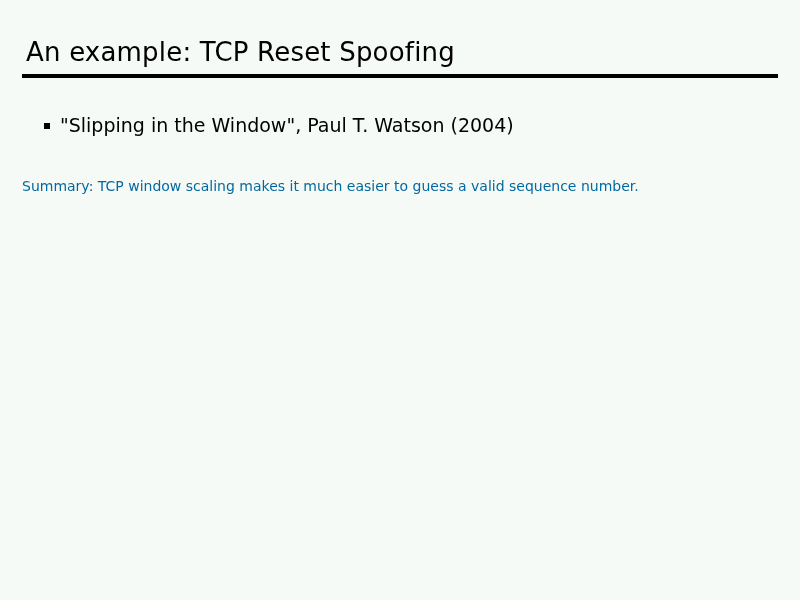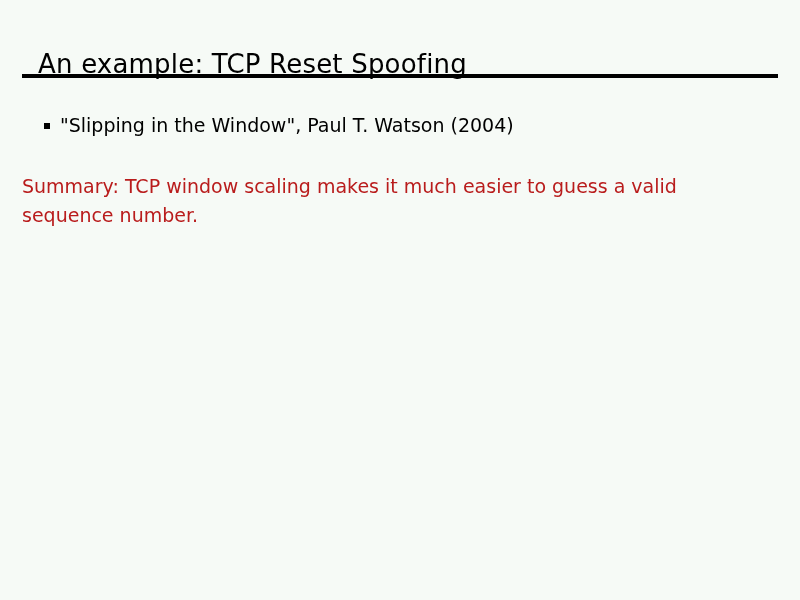--- a/index.html
+++ b/index.html
@@ -23,21 +23,21 @@
   }
 
   
   .title-block {
     position: absolute;
     left: 22px;
     top: 32px;
     width: 756px;
   }
   .slide-title {
-    margin: 16px;
+    margin: 4px;
     font-family: "DejaVu Sans", sans-serif;
     font-size: 26px;
     font-weight: 400;
     line-height: 32px;
     color: #000000;
     letter-spacing: 0.2px;
     white-space: nowrap;
   }
   .title-rule {
     position: absolute;
@@ -79,23 +79,23 @@
 
   
   .body-block {
     position: absolute;
     left: 22px;
     top: 172px;
     width: 752px;
   }
   .para {
     margin: 0 0 28px 0;
-    font-size: 19px;
+    font-size: 14px;
     line-height: 29px;
-    color: #b91c1c;
+    color: #0369a1;
     text-align: left;
   }
   .para:last-child {
     margin-bottom: 0;
   }
 </style>
 </head>
 <body>
 
 <div class="slide">

